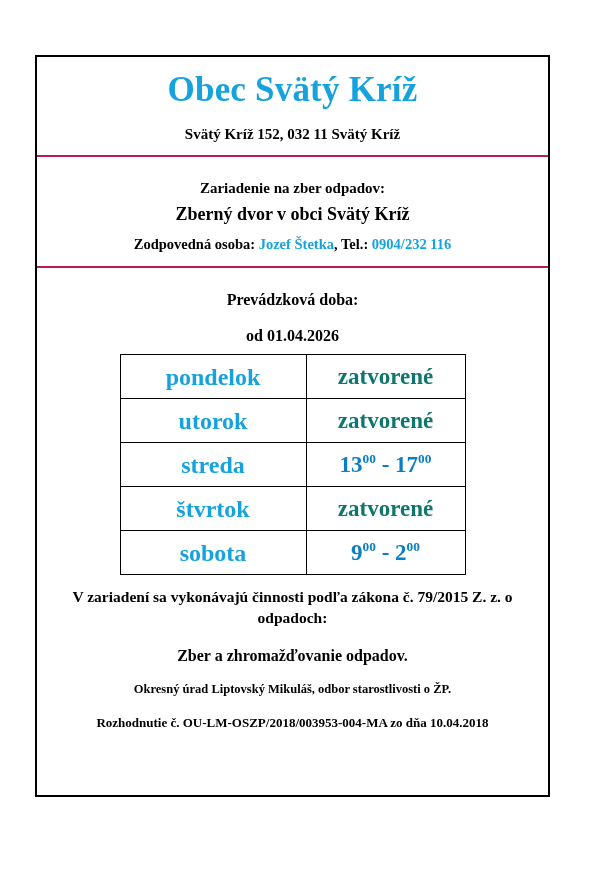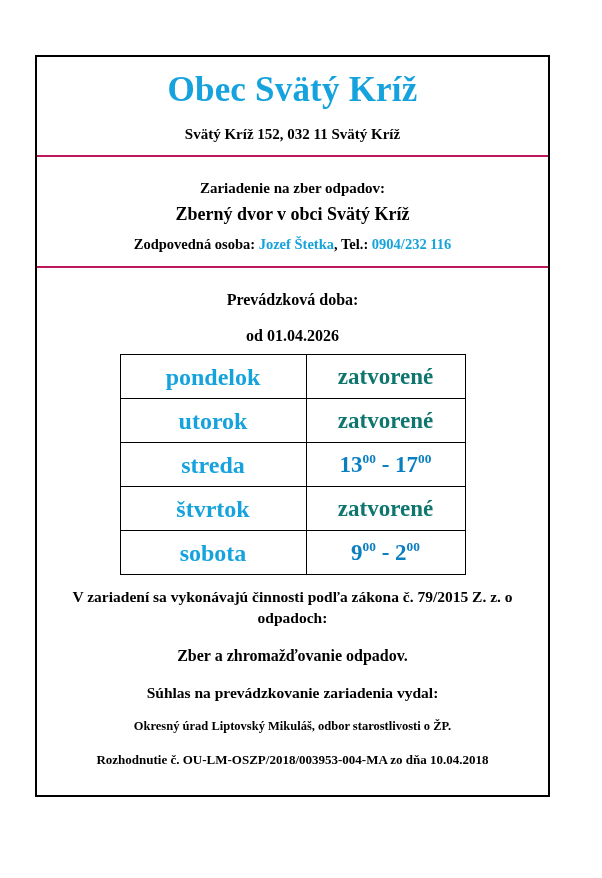--- a/index.html
+++ b/index.html
@@ -206,18 +206,17 @@
           <td class="day-cell">sobota</td>
           <td class="time-cell open"><span>9</span><sup>00</sup><span> - </span><span>2</span><sup>00</sup></td>
         </tr>
       </tbody>
     </table>
   </div>
 
   <div class="section" id="legal-section">
     <div id="activity-law">V zariadení sa vykonávajú činnosti podľa zákona č. 79/2015 Z. z. o odpadoch:</div>
     <div id="activity-desc">Zber a zhromažďovanie odpadov.</div>
-    <div id="permit-label">Súhlas na prevádzkovanie zariadenia vydal:</div>
     <div id="permit-authority">Okresný úrad Liptovský Mikuláš, odbor starostlivosti o ŽP.</div>
     <div id="permit-decision">Rozhodnutie č. OU-LM-OSZP/2018/003953-004-MA zo dňa 10.04.2018</div>
   </div>
 
 </div>
 
 </body></html>

